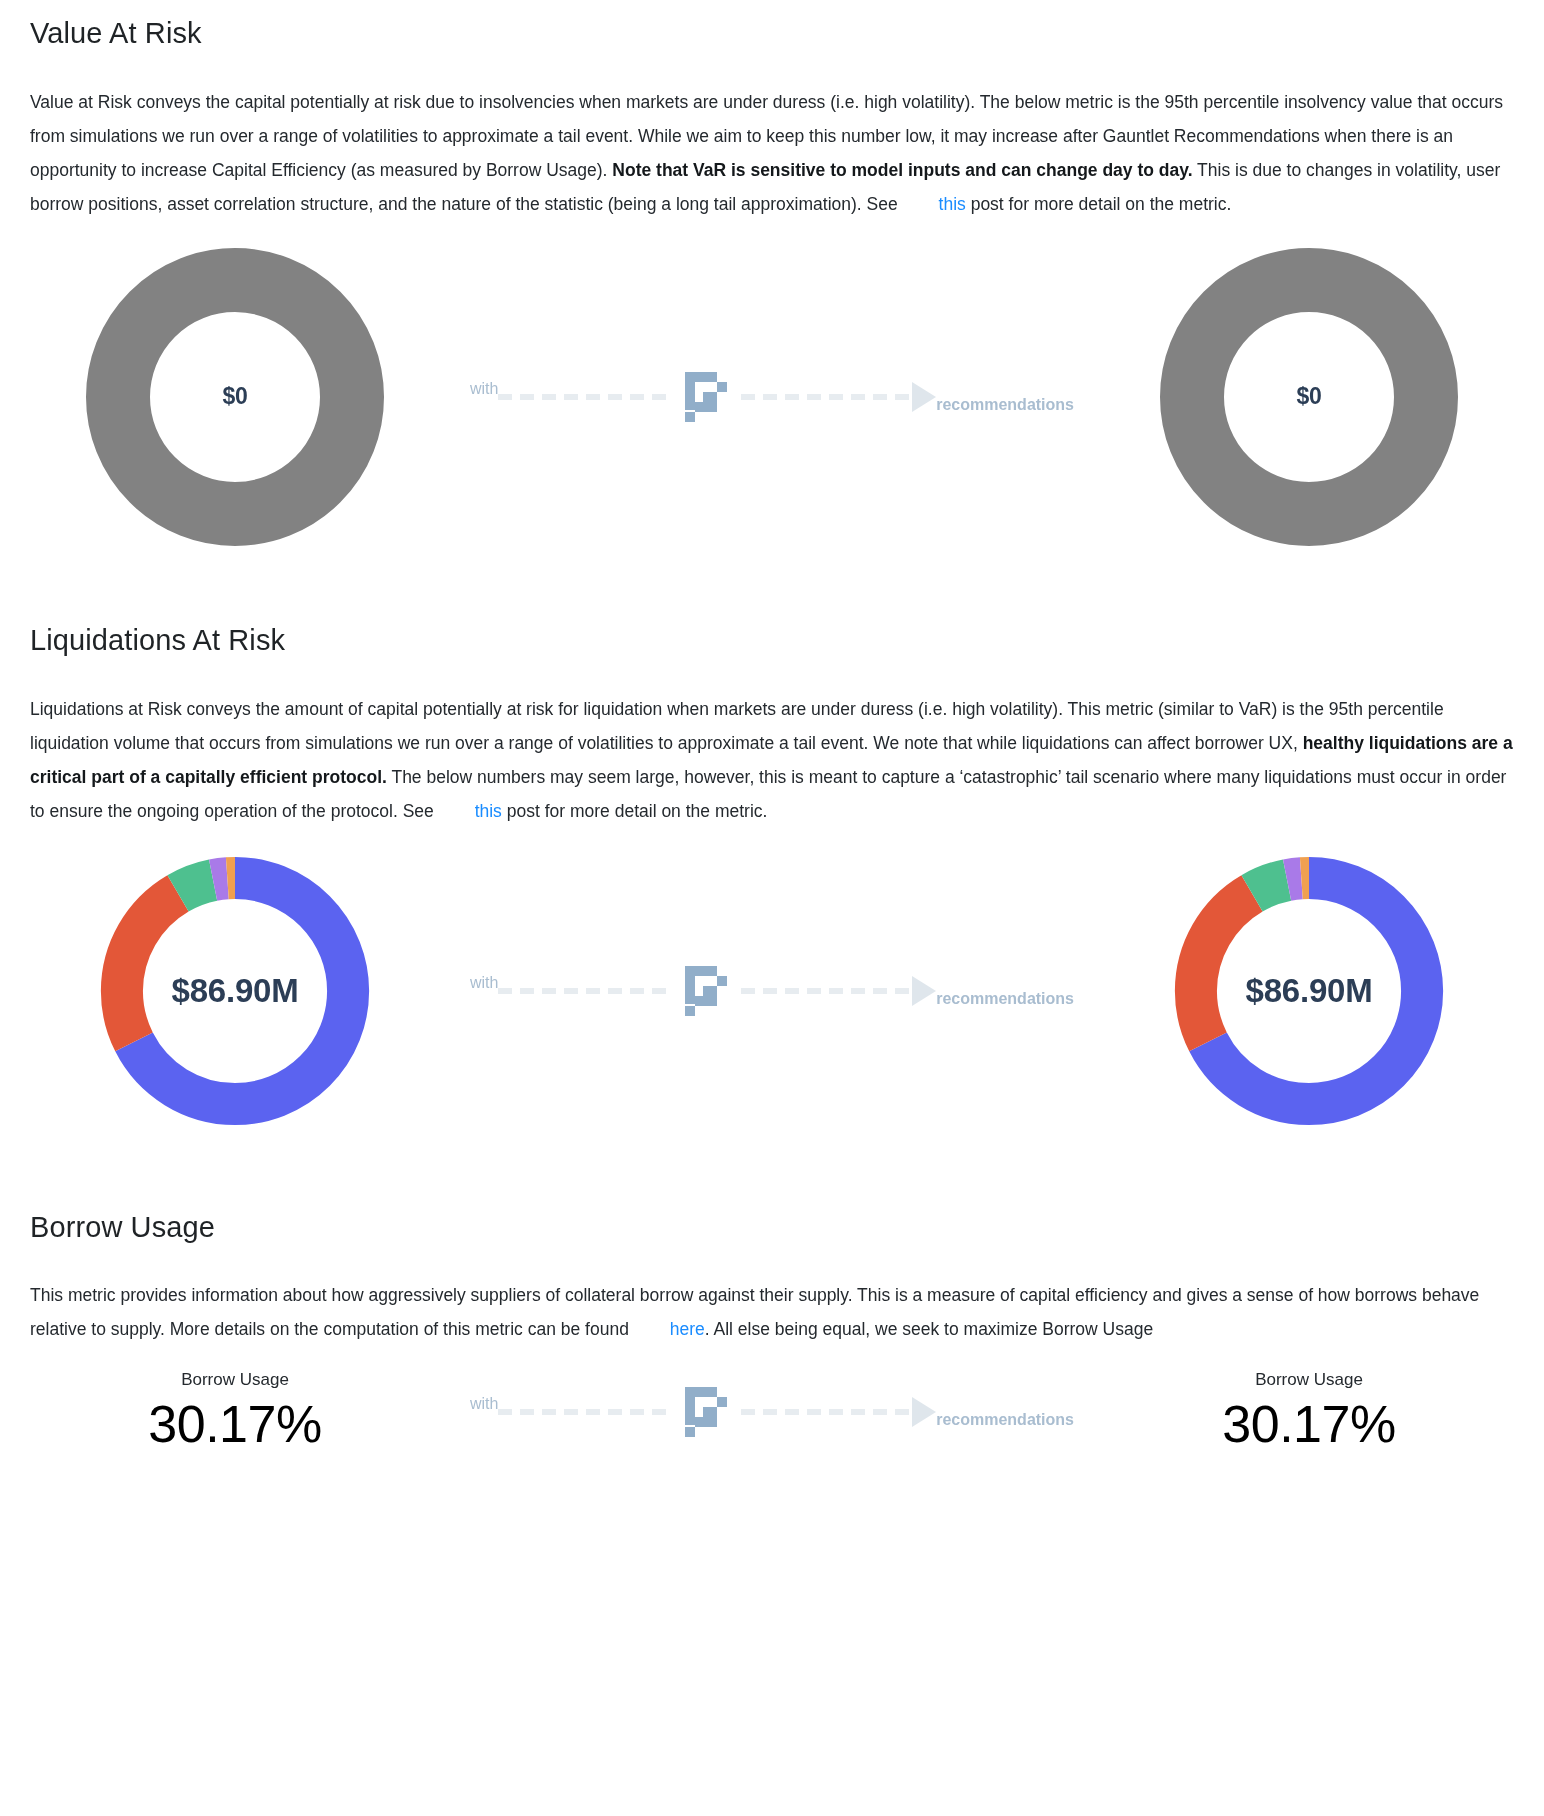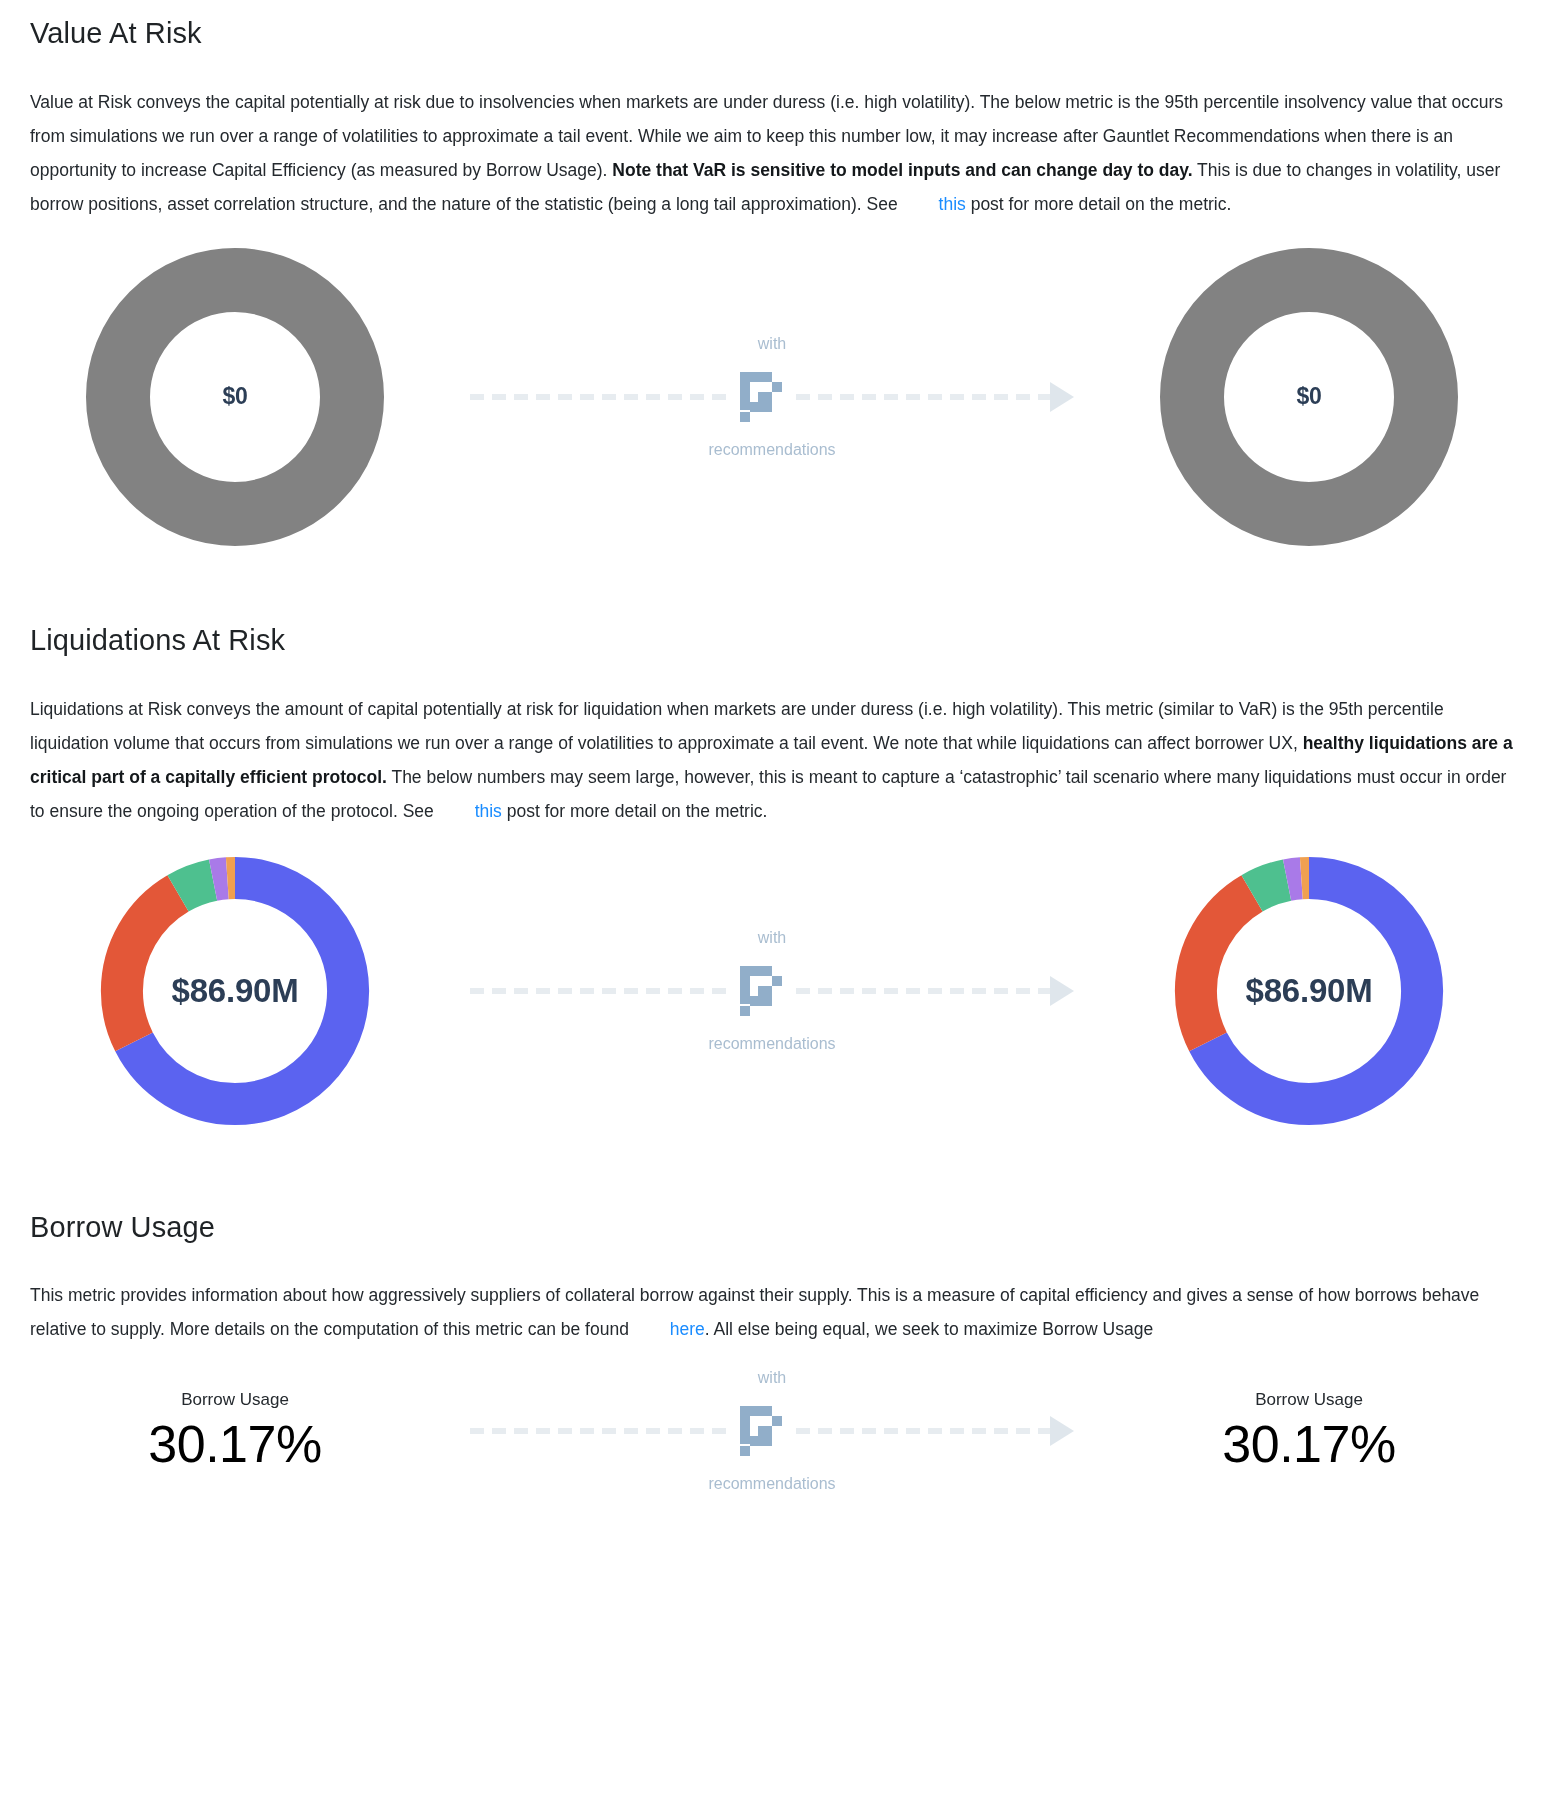--- a/index.html
+++ b/index.html
@@ -42,34 +42,34 @@
   .compare-side {
     width: 470px;
     display: flex;
     align-items: center;
     justify-content: center;
   }
   .compare-mid {
     flex: 1;
     position: relative;
     display: flex;
-    flex-direction: column;
+    flex-direction: row;
     align-items: center;
     justify-content: center;
     min-width: 460px;
   }
 
   .mid-label {
     font-size: 16px;
     color: #a9bdd0;
     font-weight: 400;
     line-height: 1;
   }
   .mid-label.top { margin-bottom: 16px; }
-  .mid-label.bottom { margin-top: 16px; }
+  .mid-label.bottom { margin-top: 16px; font-weight: bold; }
 
   .arrow-track {
     position: relative;
     width: 100%;
     height: 58px;
     display: flex;
     align-items: center;
     justify-content: center;
   }
   .dash-seg {

